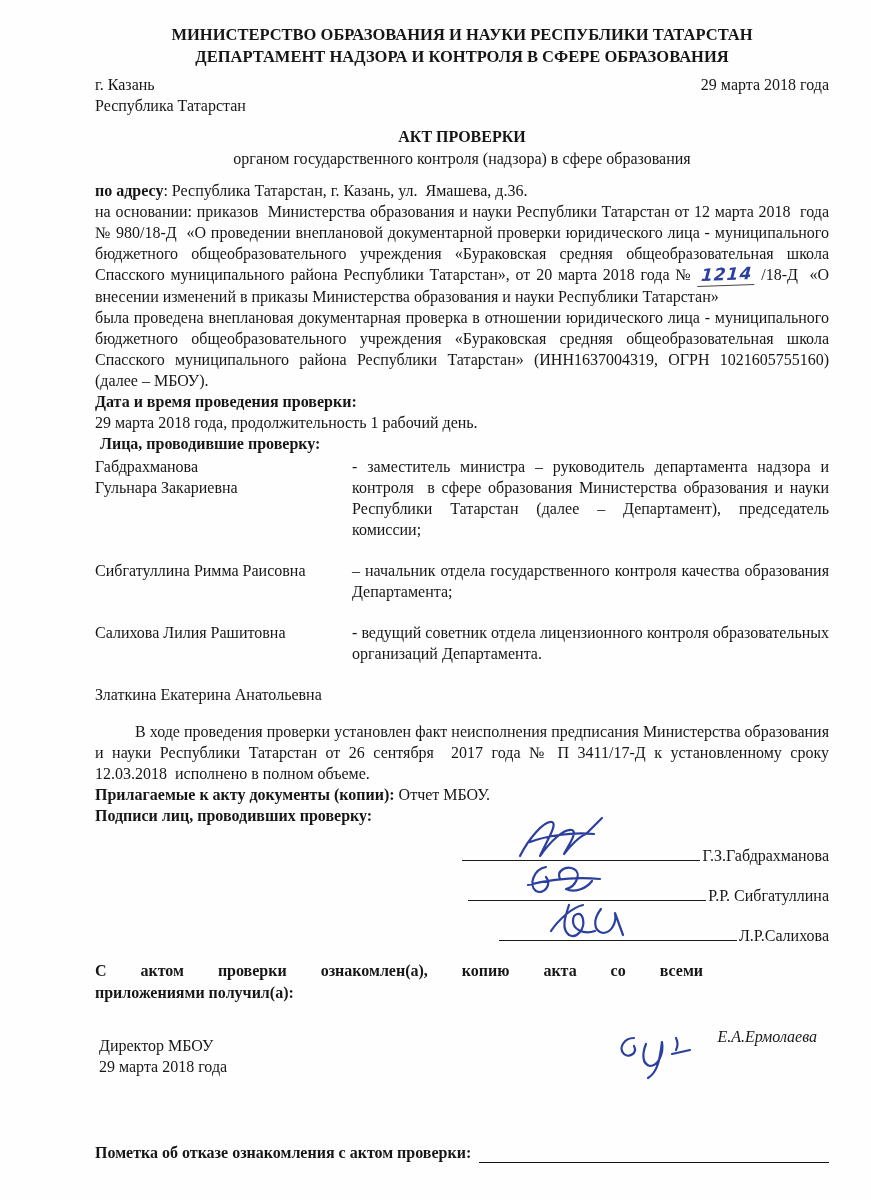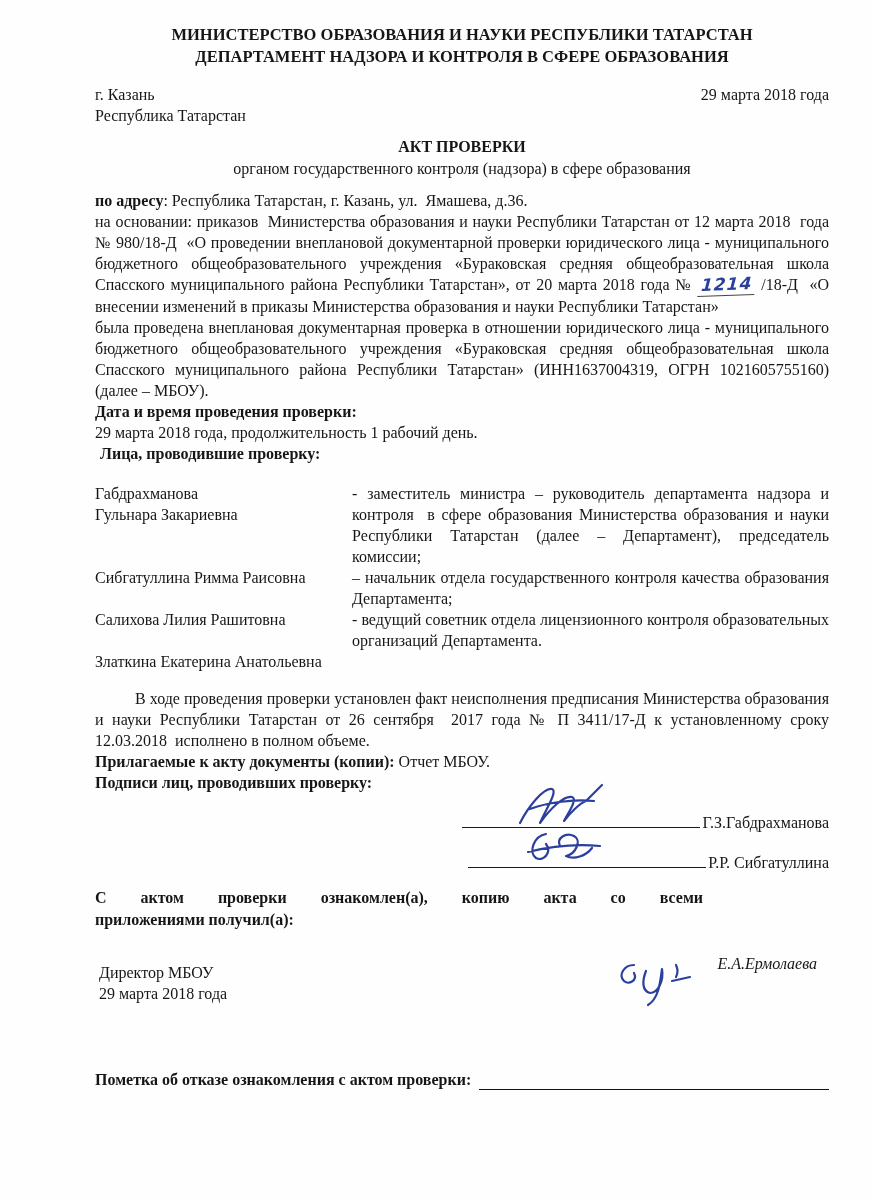--- a/index.html
+++ b/index.html
@@ -6,31 +6,31 @@
   html,body { background:#ededed; }
   .page {
     width:871px; height:1200px; margin:0 auto; background:#fefefe;
     font-family:"Liberation Serif", serif; color:#161616;
     font-size:16px; line-height:21px;
     padding:24px 42px 0 95px; position:relative; overflow:hidden;
   }
   .center { text-align:center; }
   .bold { font-weight:bold; }
   .doc-header { text-align:center; font-weight:bold; font-size:16.5px; line-height:22px; }
-  .meta-row { display:flex; justify-content:space-between; margin-top:16px; }
+  .meta-row { display:flex; justify-content:space-between; margin-top:6px; }
   .title-block { margin-top:10px; line-height:22px; }
   .title-line1 { font-weight:bold; }
   .body-block { margin-top:10px; }
   p.just { text-align:justify; white-space:pre-wrap; }
   .hand-number {
     display:inline-block; color:#2b3f9e; font-family:"DejaVu Sans", sans-serif;
     font-style:italic; font-weight:600; font-size:17px; letter-spacing:1px;
     border-bottom:1px solid #444; transform:rotate(-2deg) skewX(-6deg); padding:0 3px;
   }
-  .inspectors { display:grid; grid-template-columns:257px 1fr; row-gap:0; margin-top:19px; }
+  .inspectors { display:grid; grid-template-columns:257px 1fr; row-gap:20px; margin-top:2px; }
   .name-cell { white-space:pre-line; }
   .role-cell { text-align:justify; white-space:pre-wrap; }
   .findings { text-indent:40px; margin-top:16px; }
   .sig-row { display:flex; justify-content:flex-end; align-items:baseline; margin-top:13px; }
   .sig-line { position:relative; width:238px; border-bottom:1.4px solid #1a1a1a; height:22px; display:inline-block; }
   .ink { position:absolute; stroke:#2b3f9e; fill:none; }
   .ink path { stroke:#2b3f9e; fill:none; stroke-width:2.2; stroke-linecap:round; stroke-linejoin:round; }
   .sig-name { margin-left:2px; }
   .ack { margin-top:14px; font-weight:bold; line-height:22px; }
   .ack-l1 { width:608px; text-align:justify; text-align-last:justify; }
@@ -107,20 +107,28 @@
 
     <div class="sig-row">
       <span class="sig-line">
         <svg class="ink" width="110" height="52" viewBox="0 0 110 52" style="left:48px; bottom:-7px;">
           <path d="M30,12 C18,14 12,30 20,36 C28,40 36,30 30,22 M44,24 C40,16 50,10 58,14 C66,18 60,32 50,34 C58,38 70,34 76,26 M12,30 C36,24 62,22 84,24"></path>
         </svg>
       </span>
       <span class="sig-name">Р.Р. Сибгатуллина</span>
     </div>
 
+    <div class="sig-row">
+      <span class="sig-line">
+        <svg class="ink" width="110" height="52" viewBox="0 0 110 52" style="left:40px; bottom:-7px;">
+          <path d="M12,36 C20,24 34,12 44,10 M30,10 C26,22 22,34 30,40 C38,44 46,34 44,24 C42,16 34,18 34,26 C34,34 44,40 56,36 M62,14 C54,24 54,36 64,38 C72,38 78,28 76,18 L84,40"></path>
+        </svg>
+      </span>
+      <span class="sig-name">Л.Р.Салихова</span>
+    </div>
 
     <div class="ack">
       <div class="ack-l1">С актом проверки ознакомлен(а), копию акта со всеми</div>
       <div>приложениями получил(а):</div>
     </div>
 
     <div class="director-row">
       <div class="director-left">
         <div>Директор МБОУ</div>
         <div>29 марта  2018 года</div>

